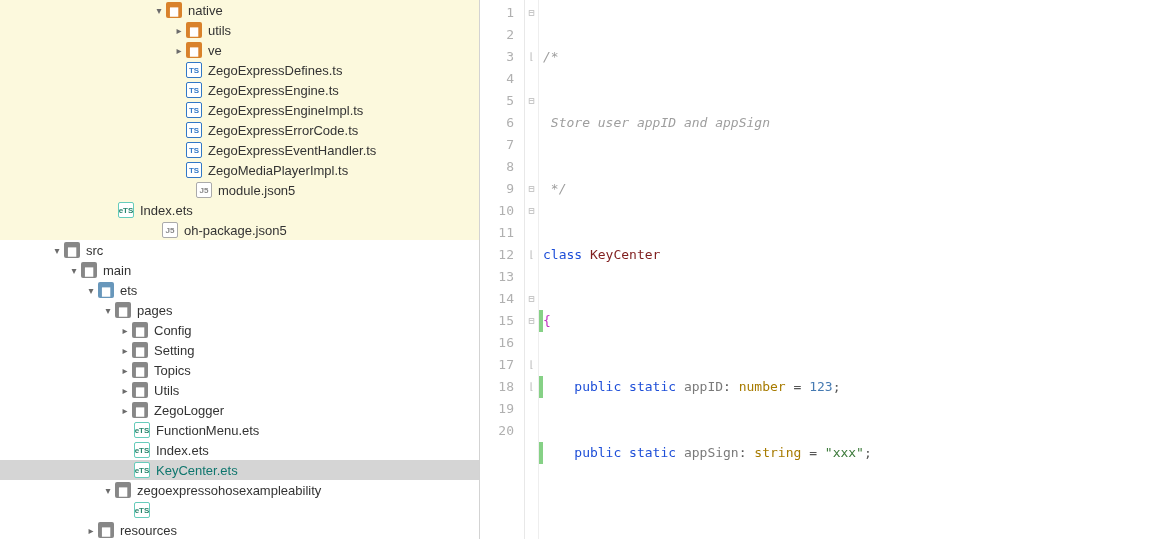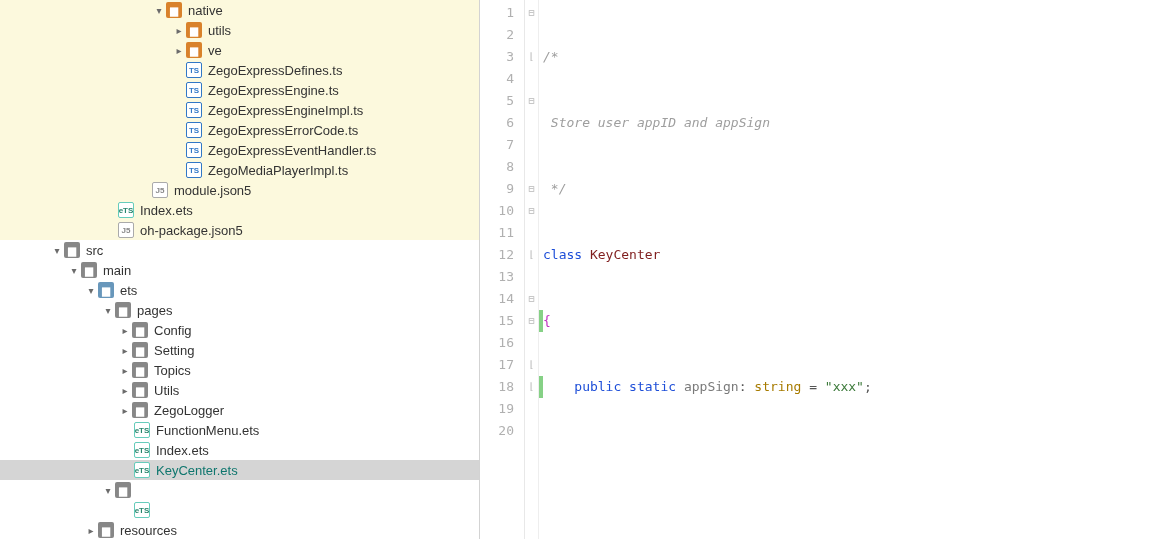--- a/index.html
+++ b/index.html
@@ -8,21 +8,21 @@
 .tree-panel { width: 479px; overflow: hidden; background: #fff; }
 .tree-hl { background: #fcf9dd; }
 .tree-row { display: flex; align-items: center; height: 20px; white-space: nowrap; cursor: pointer; }
 .tree-row.selected { background: #d5d5d5; }
 .chevron { width: 14px; display: inline-flex; justify-content: center; align-items: center; color: #6b6b6b; font-size: 10px; }
 .ic { width: 16px; height: 16px; display: inline-flex; align-items: center; justify-content: center; margin-right: 4px; font-size: 10px; font-weight: bold; border-radius: 2px; }
 .ic-fo { background: #d9822b; color: #fff; } 
 .ic-fg { background: #878787; color: #fff; } 
 .ic-fb { background: #6897bb; color: #fff; } 
 .ic-ts { background: #fff; color: #3178c6; border: 1px solid #3178c6; font-size: 8px; }
-.ic-jn { background: #fff; color: #888; border: 1px solid #aaa; font-size: 8px; }
+.ic-jn { background: #fff; color: #888; border: 1px solid #aaa; font-size: 8px; margin-left: 44px; }
 .ic-et { background: #fff; color: #27856c; border: 1px solid #6cb; font-size: 8px; }
 .label { padding-left: 2px; }
 .label.active { color: #0f766e; }
 .divider { width: 1px; background: #d3d3d3; }
 .gutter { width: 45px; background: #fff; text-align: right; color: #b0b0b0; font-family: "Consolas","Menlo",monospace; font-size: 13px; padding-top: 2px; user-select: none; border-right: 1px solid #e8e8e8; }
 .gutter div { height: 22px; line-height: 22px; padding-right: 10px; }
 .fold-col { width: 14px; background: #fff; font-family: monospace; color: #b8b8b8; font-size: 10px; padding-top: 2px; border-right: 1px solid #eee; }
 .fold-col div { height: 22px; line-height: 22px; text-align: center; }
 .editor { flex: 1; background: #fff; font-family: "Consolas","Menlo",monospace; font-size: 13px; padding-top: 2px; line-height: 22px; white-space: pre; overflow: hidden; position: relative; }
 .line { height: 22px; position: relative; padding-left: 4px; }
@@ -150,20 +150,21 @@
       <span class="ic ic-et">eTS</span>
       <span class="label">Index.ets</span>
     </div>
     <div class="tree-row selected" style="padding-left:134px">
       <span class="ic ic-et">eTS</span>
       <span class="label active">KeyCenter.ets</span>
     </div>
     <div class="tree-row" style="padding-left:101px">
       <span class="chevron">▾</span>
       <span class="ic ic-fg">▆</span>
+      <span class="label">zegoexpressohosexampleability</span>
     </div>
     <div class="tree-row" style="padding-left:134px">
       <span class="ic ic-et">eTS</span>
     </div>
     <div class="tree-row" style="padding-left:84px">
       <span class="chevron">▸</span>
       <span class="ic ic-fg">▆</span>
       <span class="label">resources</span>
     </div>
   </div>
@@ -215,20 +216,21 @@
     <div></div>
     <div></div>
   </div>
 
   <div class="editor">
     <div class="line"><span class="c-cmt">/*</span></div>
     <div class="line"><span class="c-cmt"> Store user appID and appSign</span></div>
     <div class="line"><span class="c-cmt"> */</span></div>
     <div class="line"><span class="c-kw">class</span> <span class="c-cls">KeyCenter</span></div>
     <div class="line"><span class="chg"></span><span class="c-bra">{</span></div>
+    <div class="line"><span class="chg"></span>    <span class="c-kw">public</span> <span class="c-kw">static</span> <span class="c-id">appID</span><span class="c-pun">:</span> <span class="c-type">number</span> <span class="c-pun">=</span> <span class="c-num">123</span><span class="c-pun">;</span></div>
     <div class="line"><span class="chg"></span>    <span class="c-kw">public</span> <span class="c-kw">static</span> <span class="c-id">appSign</span><span class="c-pun">:</span> <span class="c-type">string</span> <span class="c-pun">=</span> <span class="c-str">"xxx"</span><span class="c-pun">;</span></div>
     <div class="line"></div>
     
     
     
     
     
     
     
     

